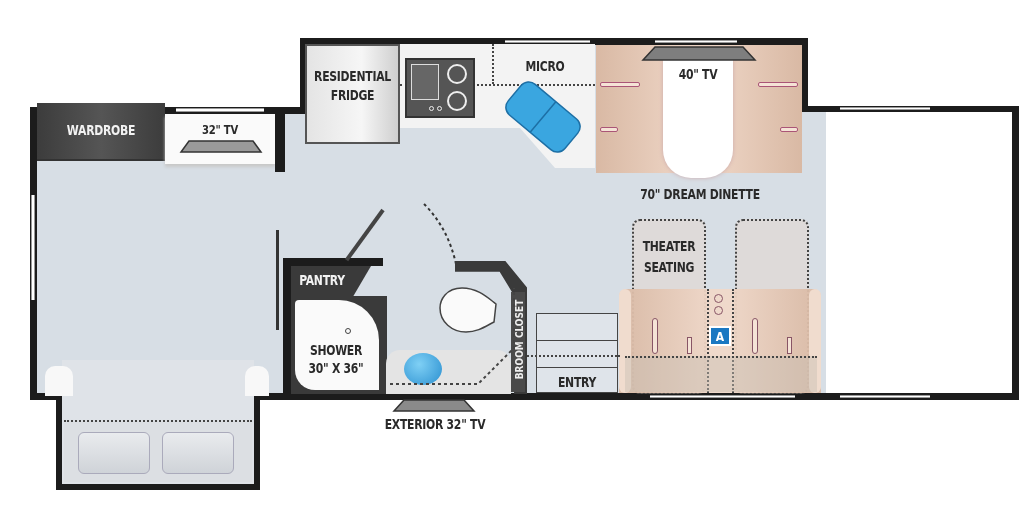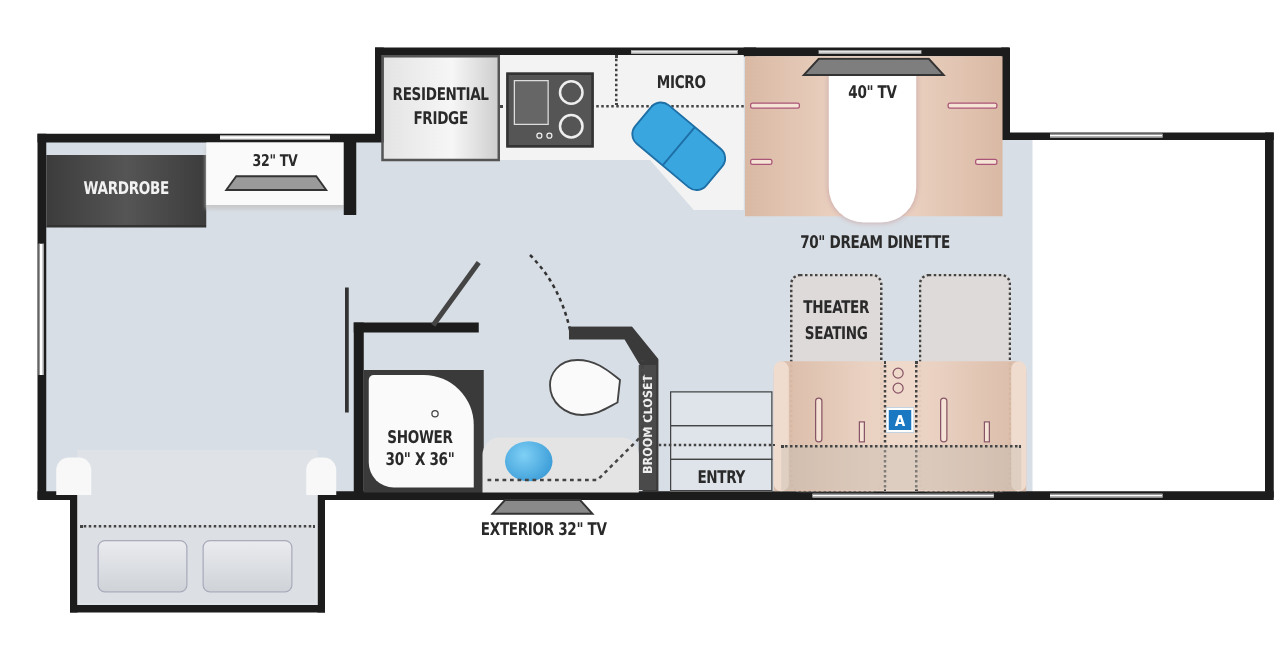--- a/index.html
+++ b/index.html
@@ -37,40 +37,40 @@
   <div class="abs wall" style="left:801px;top:106px;width:218px;height:6px;"></div>
   <div class="abs win" style="left:840px;top:107px;width:90px;height:3px;"></div>
   <div class="abs wall" style="left:1012px;top:106px;width:7px;height:292px;"></div>
   <div class="abs wall" style="left:30px;top:393px;width:989px;height:7px;"></div>
   <div class="abs win" style="left:650px;top:395px;width:145px;height:3px;"></div>
   <div class="abs win" style="left:840px;top:395px;width:90px;height:3px;"></div>
 
   <div class="abs" style="left:56px;top:393px;width:204px;height:97px;background:#fff;border:6px solid #1c1c1c;border-top:none;"></div>
   <div class="abs" style="left:62px;top:360px;width:192px;height:124px;background:#dfe3e8;"></div>
 
-  <div class="abs" style="left:37px;top:124px;width:128px;height:58px;background:linear-gradient(90deg,#3c3c3c,#555 50%,#3c3c3c);border-bottom:2px solid #333;padding-left:15px;">
+  <div class="abs" style="left:37px;top:103px;width:128px;height:58px;background:linear-gradient(90deg,#3c3c3c,#555 50%,#3c3c3c);border-bottom:2px solid #333;padding-left:15px;">
     <div class="lbl lbl-w" style="left:0;right:0;top:19px;">WARDROBE</div>
   </div>
 
   <div class="abs counter" style="left:165px;top:114px;width:110px;height:50px;background:#fafafa;box-shadow:0 3px 3px #c8c8c8;">
     <div class="lbl" style="left:0;right:0;top:7px;font-size:13px;">32" TV</div>
     <svg class="abs" style="left:14px;top:26px;" width="84" height="14">
         <polygon points="10,1 74,1 82,12 2,12" fill="#9a9a9a" stroke="#333" stroke-width="1.5"></polygon>
       </svg>
   </div>
   <div class="abs wall" style="left:275px;top:110px;width:10px;height:62px;"></div>
   <div class="abs" style="left:276px;top:230px;width:3px;height:100px;background:#333;"></div>
 
   <div class="abs" style="left:45px;top:366px;width:28px;height:30px;background:#f8f8f8;border-radius:10px 10px 0 0;"></div>
   <div class="abs" style="left:245px;top:366px;width:24px;height:30px;background:#f8f8f8;border-radius:10px 10px 0 0;"></div>
   <div class="abs" style="left:64px;top:420px;width:188px;height:62px;background:#dcdfe3;border-top:2px dotted #444;"></div>
   <div class="abs" style="left:78px;top:432px;width:72px;height:42px;background:linear-gradient(#e9ebee,#cfd3d8);border:1px solid #aab;border-radius:6px;"></div>
   <div class="abs" style="left:162px;top:432px;width:72px;height:42px;background:linear-gradient(#e9ebee,#cfd3d8);border:1px solid #aab;border-radius:6px;"></div>
 
-  <div class="abs" style="left:305px;top:44px;width:95px;height:85px;background:linear-gradient(90deg,#e4e4e4,#f6f6f6 60%,#cfcfcf);border:2px solid #555;">
+  <div class="abs" style="left:305px;top:44px;width:95px;height:100px;background:linear-gradient(90deg,#e4e4e4,#f6f6f6 60%,#cfcfcf);border:2px solid #555;">
     <div class="lbl" style="left:0;right:0;top:22px;">RESIDENTIAL</div>
     <div class="lbl" style="left:0;right:0;top:41px;">FRIDGE</div>
   </div>
 
   <div class="abs counter" style="left:400px;top:44px;width:195px;height:84px;"></div>
   <svg class="abs" style="left:500px;top:90px;" width="96" height="78">
       <polygon points="0,0 95,0 95,78 55,78 20,38 0,38" fill="#f3f3f3"></polygon>
     </svg>
   <div class="abs dot-h" style="left:400px;top:84px;width:195px;height:0;"></div>
   <div class="abs dot-v" style="left:492px;top:44px;width:0;height:40px;"></div>
@@ -124,20 +124,23 @@
   <div class="abs" style="left:536px;top:313px;width:82px;height:80px;background:#dfe4ea;">
     <div class="abs" style="left:0;top:0;width:82px;height:28px;border:1.5px solid #444;"></div>
     <div class="abs" style="left:0;top:27px;width:82px;height:28px;border:1.5px solid #444;"></div>
     <div class="abs" style="left:0;top:54px;width:82px;height:26px;border:1.5px solid #444;"></div>
   </div>
   <div class="abs dot-h" style="left:520px;top:355px;width:100px;height:0;"></div>
   <div class="lbl" style="left:536px;top:374px;width:82px;">ENTRY</div>
 
   <div class="abs wall" style="left:283px;top:258px;width:8px;height:136px;"></div>
   <div class="abs wall" style="left:283px;top:258px;width:100px;height:8px;"></div>
+  <div class="abs" style="left:291px;top:266px;width:80px;height:30px;background:#3a3a3a;clip-path:polygon(0 0,100% 0,78% 100%,0 100%);">
+    <div class="lbl lbl-w" style="left:0;width:62px;top:6px;">PANTRY</div>
+  </div>
   <div class="abs" style="left:291px;top:296px;width:96px;height:98px;background:#3a3a3a;">
     <div class="abs" style="left:4px;top:4px;width:84px;height:90px;background:#fafafa;border-radius:4px 40px 0 20px;"></div>
     <div class="abs" style="left:54px;top:32px;width:6px;height:6px;border:1.5px solid #444;border-radius:50%;"></div>
     <div class="lbl" style="left:0;width:90px;top:46px;">SHOWER</div>
     <div class="lbl" style="left:0;width:90px;top:64px;">30" X 36"</div>
   </div>
   <div class="abs" style="left:381px;top:210px;width:4px;height:62px;background:#444;transform:rotate(36deg);transform-origin:top;"></div>
   <svg class="abs" style="left:420px;top:200px;" width="40" height="70">
       <path d="M4,4 Q28,28 36,64" fill="none" stroke="#333" stroke-width="2" stroke-dasharray="3,3"></path>
     </svg>

